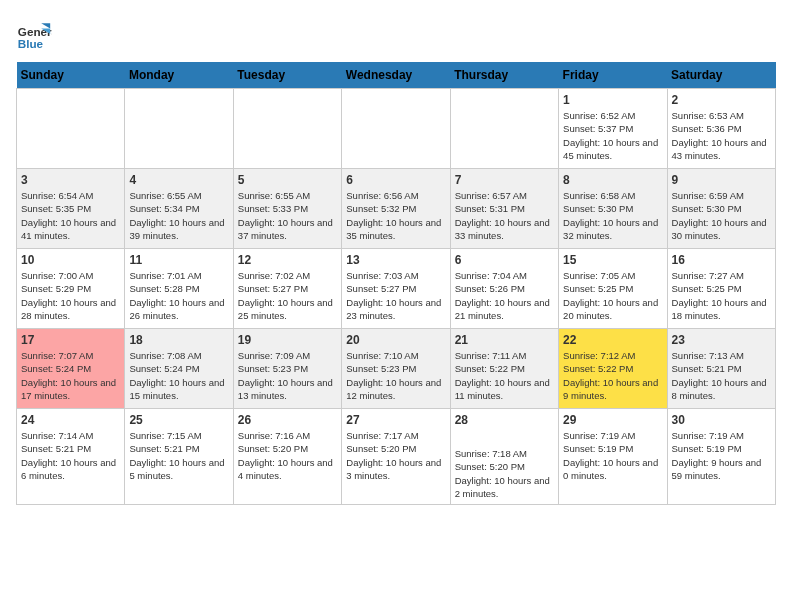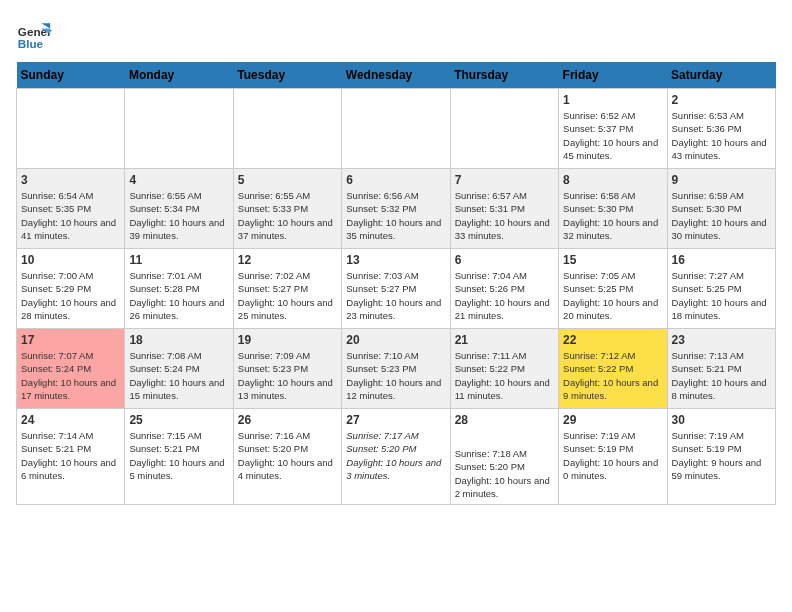--- a/index.html
+++ b/index.html
@@ -272,21 +272,21 @@
 Daylight: 10 hours and 5 minutes.</div>
         </td>
         <td>
           <div class="day-number">26</div>
           <div class="day-info" style="white-space: pre-line;">Sunrise: 7:16 AM
 Sunset: 5:20 PM
 Daylight: 10 hours and 4 minutes.</div>
         </td>
         <td>
           <div class="day-number">27</div>
-          <div class="day-info" style="white-space: pre-line; font-style: italic;">Sunrise: 7:17 AM
+          <div class="day-info" style="white-space: pre-line;">Sunrise: 7:17 AM
 Sunset: 5:20 PM
 Daylight: 10 hours and 3 minutes.</div>
         </td>
         <td>
           <div class="day-number">28</div>
           <div class="day-info" style="white-space: pre-line; margin-top: 20px;">Sunrise: 7:18 AM
 Sunset: 5:20 PM
 Daylight: 10 hours and 2 minutes.</div>
         </td>
         <td>

